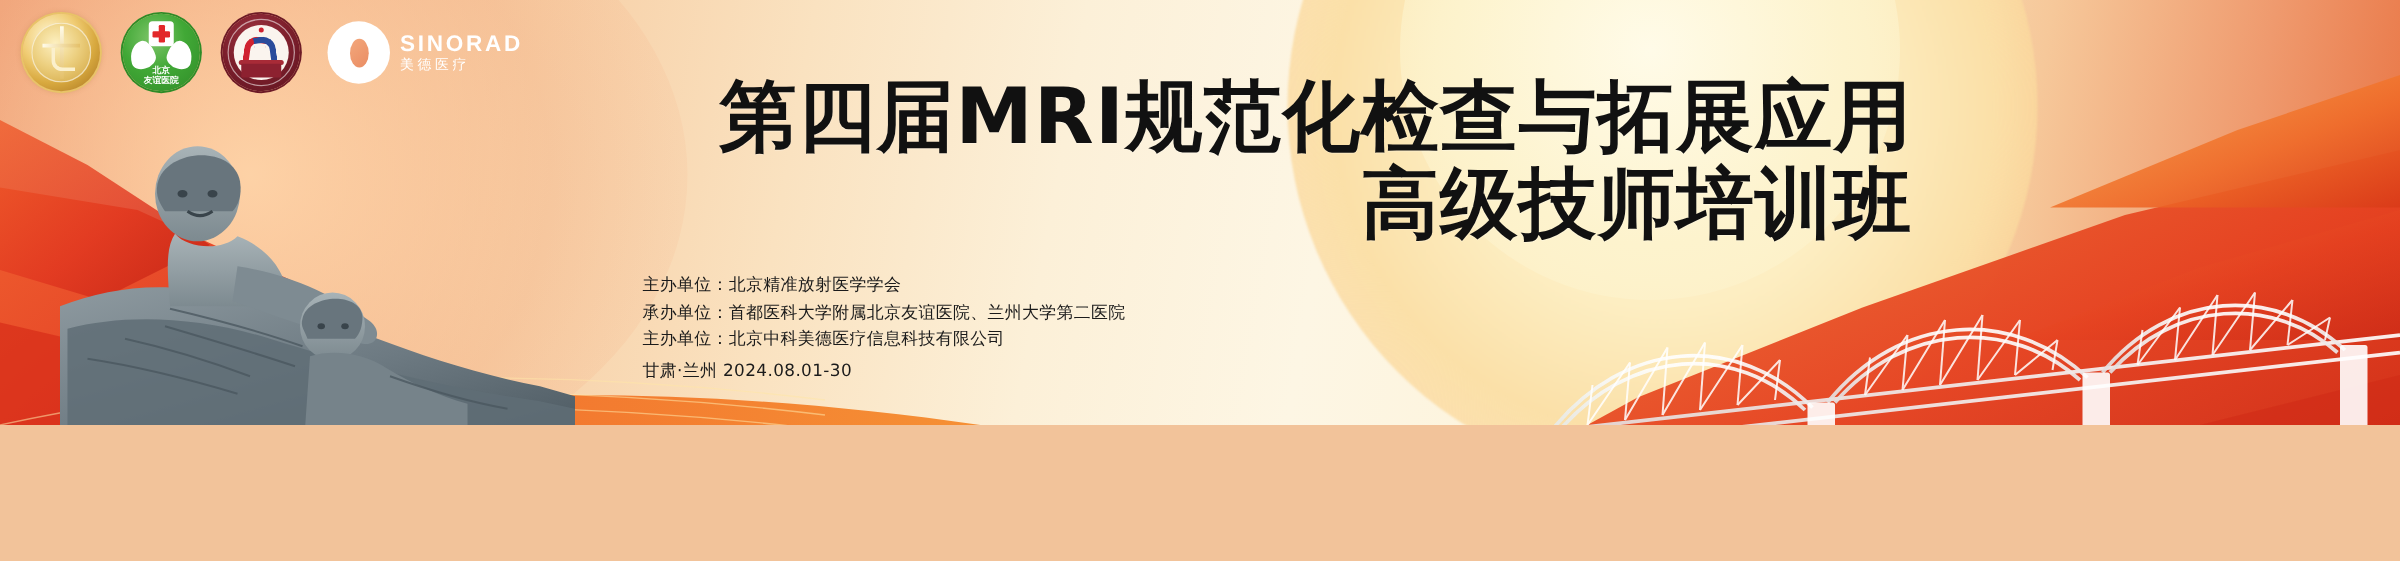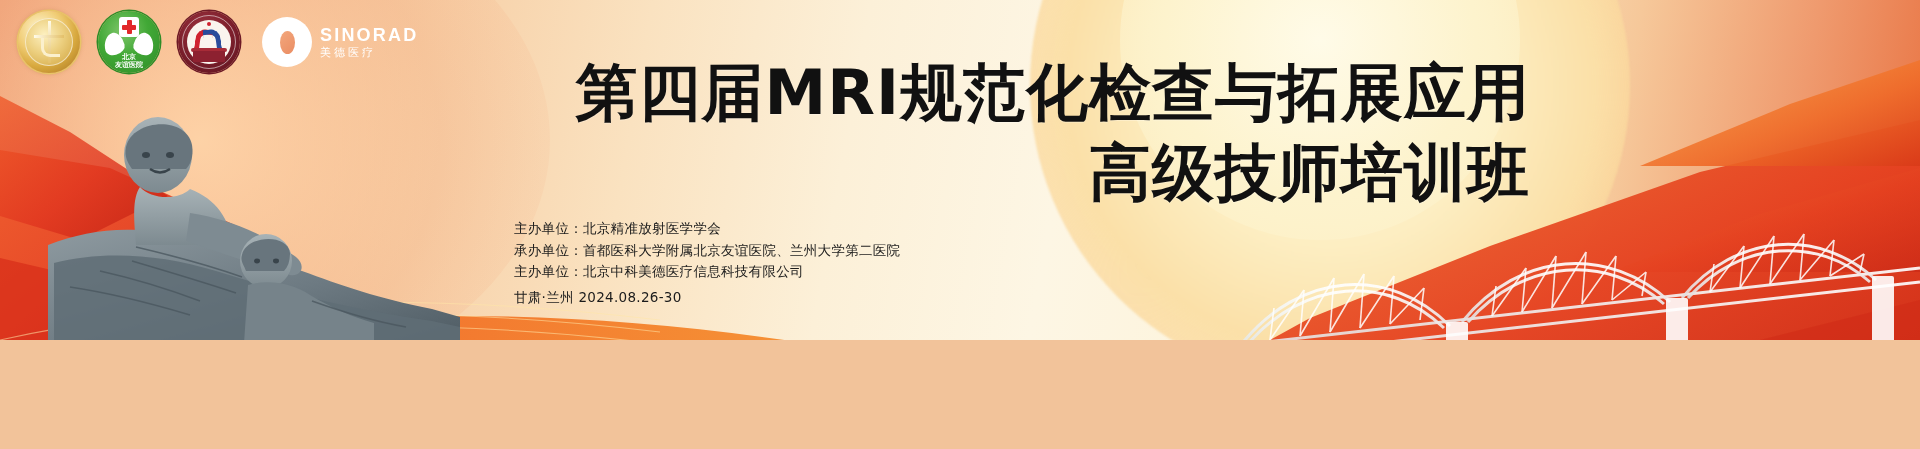--- a/index.html
+++ b/index.html
@@ -106,21 +106,21 @@
 
   
   .title-block{position:absolute;left:0;top:60px;width:1530px;text-align:right;z-index:35;}
   .title-line{
     color:#111111;font-weight:bold;
     font-family:"DejaVu Sans","Liberation Sans",sans-serif;
     letter-spacing:1px;
     text-shadow:0 1px 0 rgba(255,255,255,0.25);
   }
   .title-line.l1{font-size:62px;line-height:66px;}
-  .title-line.l2{font-size:62px;line-height:66px;margin-top:14px;padding-left:39px;}
+  .title-line.l2{font-size:62px;line-height:66px;margin-top:4px;padding-left:39px;}
 
   
   .credits{position:absolute;left:514px;top:218px;z-index:36;color:#1b1b1b;
     font-size:13.5px;line-height:21.5px;letter-spacing:0.3px;
     font-family:"DejaVu Sans","Liberation Sans",sans-serif;}
   .credits div{white-space:nowrap;}
   .credits .loc{margin-top:4px;font-size:13.5px;}
 
   
   .statue{position:absolute;left:40px;top:95px;width:430px;height:260px;z-index:20;}
@@ -341,16 +341,16 @@
 
   <div class="title-block">
     <div class="title-line l1">第四届MRI规范化检查与拓展应用</div>
     <div class="title-line l2">高级技师培训班</div>
   </div>
 
   <div class="credits">
     <div>主办单位：北京精准放射医学学会</div>
     <div>承办单位：首都医科大学附属北京友谊医院、兰州大学第二医院</div>
     <div>主办单位：北京中科美德医疗信息科技有限公司</div>
-    <div class="loc">甘肃·兰州  2024.08.26-30</div>
+    <div class="loc">甘肃·兰州  2024.08.01-30</div>
   </div>
 
 </div>
 
 </body></html>

